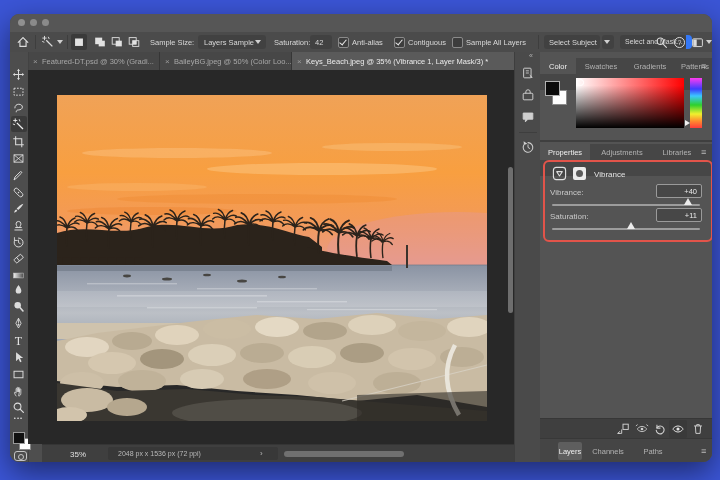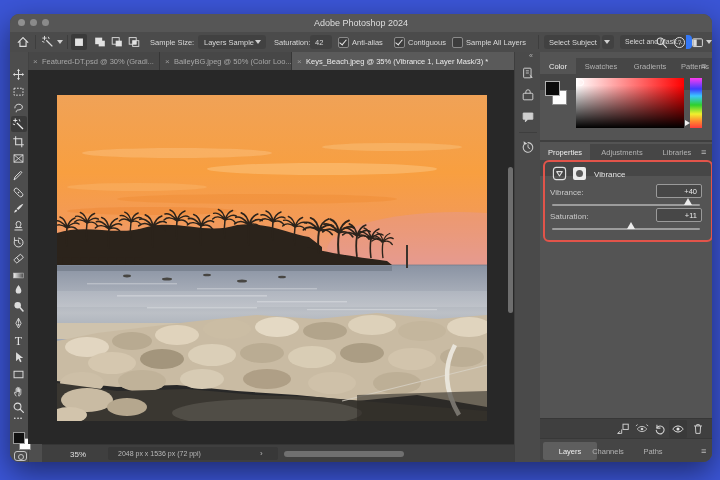--- a/index.html
+++ b/index.html
@@ -70,21 +70,20 @@
 </head>
 <body>
 
 <div id="root">
  <div class="abs win">
 
   <div class="abs titlebar">
     <div class="abs dot" style="left:8px;background:#909090"></div>
     <div class="abs dot" style="left:20px;background:#8a8a8a"></div>
     <div class="abs dot" style="left:32px;background:#8a8a8a"></div>
-    <div class="abs title">Adobe Photoshop 2024</div>
   </div>
 
   <div class="abs optbar">
     <div class="abs" style="left:6px;top:3px;width:14px;height:14px">
       <svg viewBox="0 0 16 16">
             <path d="M2.5 8.5L8 3l5.5 5.5M4.5 7.5V13h7V7.5" stroke="#dcdcdc" stroke-width="1.3" fill="none" stroke-linecap="round"></path>
           </svg>
     </div>
     <div class="abs sep" style="left:25px"></div>
     <div class="abs" style="left:31px;top:3px;width:14px;height:14px">
@@ -585,21 +584,21 @@
             </svg>
       </div>
       <div class="fic" style="left:151px">
         <svg viewBox="0 0 16 16">
               <path d="M3.5 4.5h9M6.5 4.5V3h3v1.5M5 4.5l.6 8.5h4.8l.6-8.5" stroke="#cfcfcf" stroke-width="1.1" fill="none" stroke-linejoin="round"></path>
             </svg>
       </div>
     </div>
 
     <div class="abs ltabrow">
-      <div class="abs ltab active" style="left:3px;width:54px">
+      <div class="abs ltab active" style="left:18px;width:24px">
             <span class="txt">Layers</span>
           </div>
       <div class="abs ltab" style="left:44px;width:48px">
             <span class="txt">Channels</span>
           </div>
       <div class="abs ltab" style="left:96px;width:34px">
             <span class="txt">Paths</span>
           </div>
       <span class="abs menu" style="left:161px;top:7px">≡</span>
     </div>

